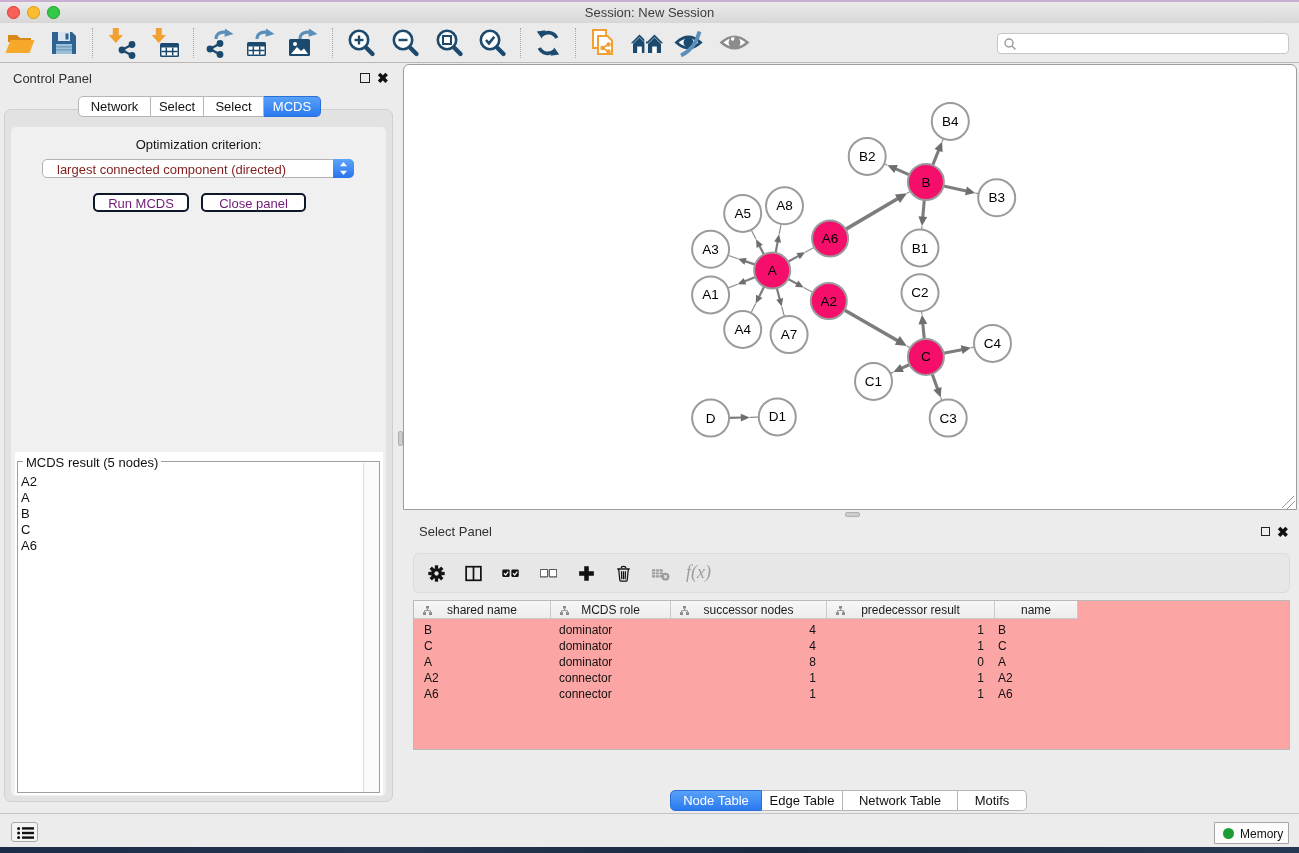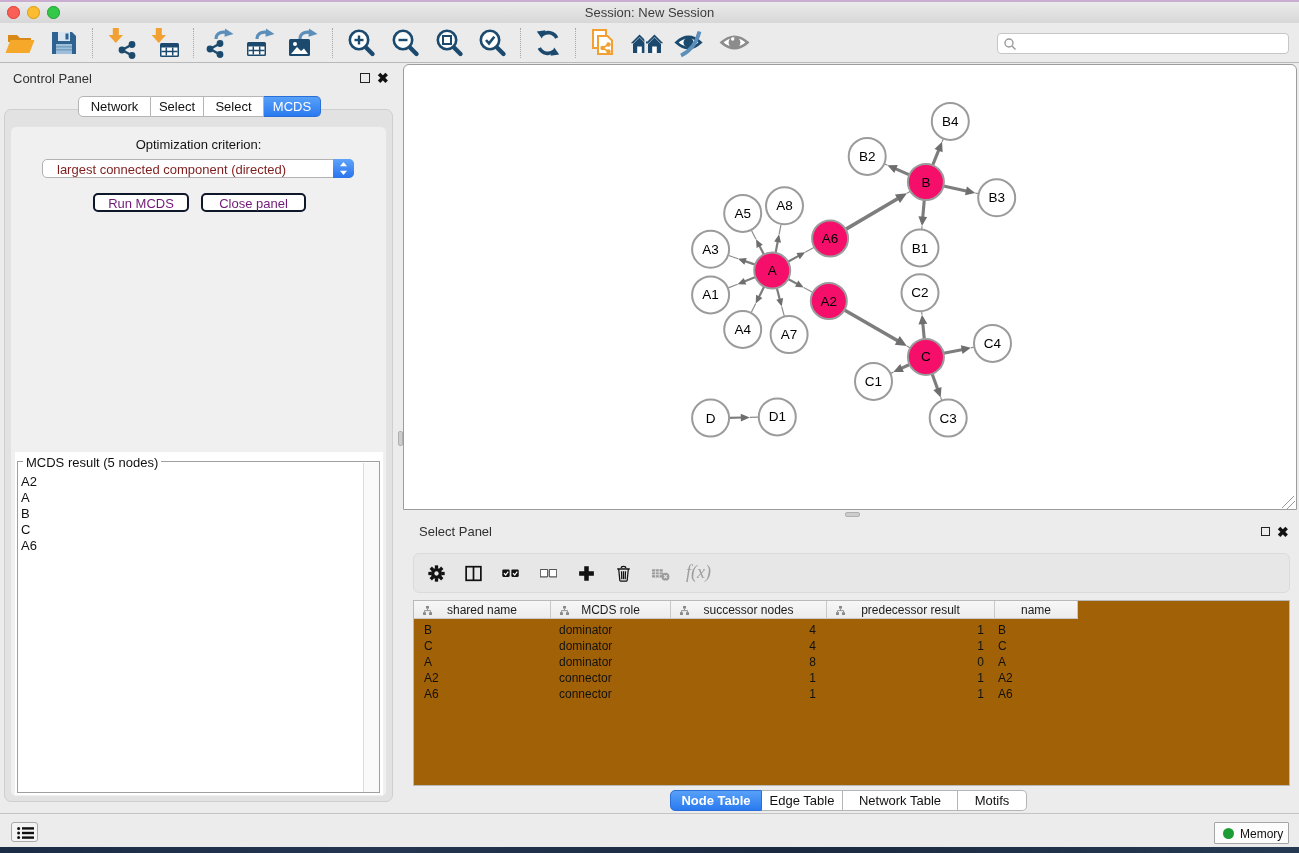--- a/index.html
+++ b/index.html
@@ -47,21 +47,21 @@
 
 #netwin { left:403px; top:64px; width:894px; height:446px; background:#fff; border:1px solid #9c9c9c; border-radius:6px 6px 0 0; }
 #nettitle { left:0; top:0; width:892px; height:22px; background:linear-gradient(#ececec,#d4d4d4); border-bottom:1px solid #ababab; border-radius:5px 5px 0 0; }
 #nettitle .title { width:100%; text-align:center; font-size:13px; color:#303030; line-height:22px; }
 #graph { left:0px; top:23px; }
 
 #tpTitle { left:419px; top:524px; font-size:13px; color:#303030; }
 #tpMax { left:1261px; top:527px; width:9px; height:9px; border:1.5px solid #222; }
 #tpClose { left:1277px; top:524px; font-size:14px; font-weight:bold; color:#111; }
 #tpToolbar { left:413px; top:553px; width:877px; height:40px; background:#e7e7e7; border:1px solid #dbdbdb; border-radius:6px; }
-#tbl { left:413px; top:600px; width:877px; height:186px; background:#a16207; border:1px solid #b9b9b9; }
+#tbl { left:413px; top:600px; width:877px; height:150px; background:#fca5a5; border:1px solid #b9b9b9; }
 .th { position:absolute; top:0; height:18px; background:linear-gradient(#f7f7f7,#ececec); border-right:1px solid #c9c9c9; border-bottom:1px solid #c9c9c9; font-size:12px; color:#1c1c1c; text-align:center; line-height:18px; }
 .td { position:absolute; font-size:12px; color:#111; height:16px; line-height:16px; }
 .hicon { position:absolute; top:5px; width:9px; height:9px; }
 
 #btabs { left:670px; top:790px; }
 
 #statusline { left:0; top:813px; width:1299px; height:1px; background:#c3c3c3; }
 #listbtn { left:11px; top:822px; width:27px; height:20px; background:#f4f4f4; border:1px solid #a9a9a9; border-radius:3px; }
 #membtn { left:1214px; top:822px; width:75px; height:22px; background:#fcfcfc; border:1px solid #a5a5a5; border-radius:1px; font-size:12px; color:#111; }
 #membtn .dot { position:absolute; left:8px; top:5px; width:11px; height:11px; border-radius:50%; background:#1b9c35; }
@@ -496,21 +496,21 @@
     <div class="td" style="left:320px;top:69px;width:82px;text-align:right;">1</div>
     <div class="td" style="left:490px;top:69px;width:80px;text-align:right;">1</div>
     <div class="td" style="left:584px;top:69px;">A2</div>
     <div class="td" style="left:10px;top:85px;">A6</div>
     <div class="td" style="left:145px;top:85px;">connector</div>
     <div class="td" style="left:320px;top:85px;width:82px;text-align:right;">1</div>
     <div class="td" style="left:490px;top:85px;width:80px;text-align:right;">1</div>
     <div class="td" style="left:584px;top:85px;">A6</div>
 </div>
 <div class="tabrow" id="btabs">
-  <div class="tab first sel" style="width:92px;font-weight:bold;">Node Table</div>
+  <div class="tab first sel" style="width:92px;">Node Table</div>
   <div class="tab" style="width:81px;">Edge Table</div>
   <div class="tab" style="width:115px;">Network Table</div>
   <div class="tab last" style="width:69px;">Motifs</div>
 </div>
 <div class="abs" id="statusline"></div>
 <div class="abs" id="listbtn">
     <svg style="position:absolute;left:5px;top:3px;" width="17" height="14" viewBox="0 0 17 14">
       <g fill="#111">
         <circle cx="1.6" cy="2.4" r="1.5"></circle>
         <circle cx="1.6" cy="7" r="1.5"></circle>

